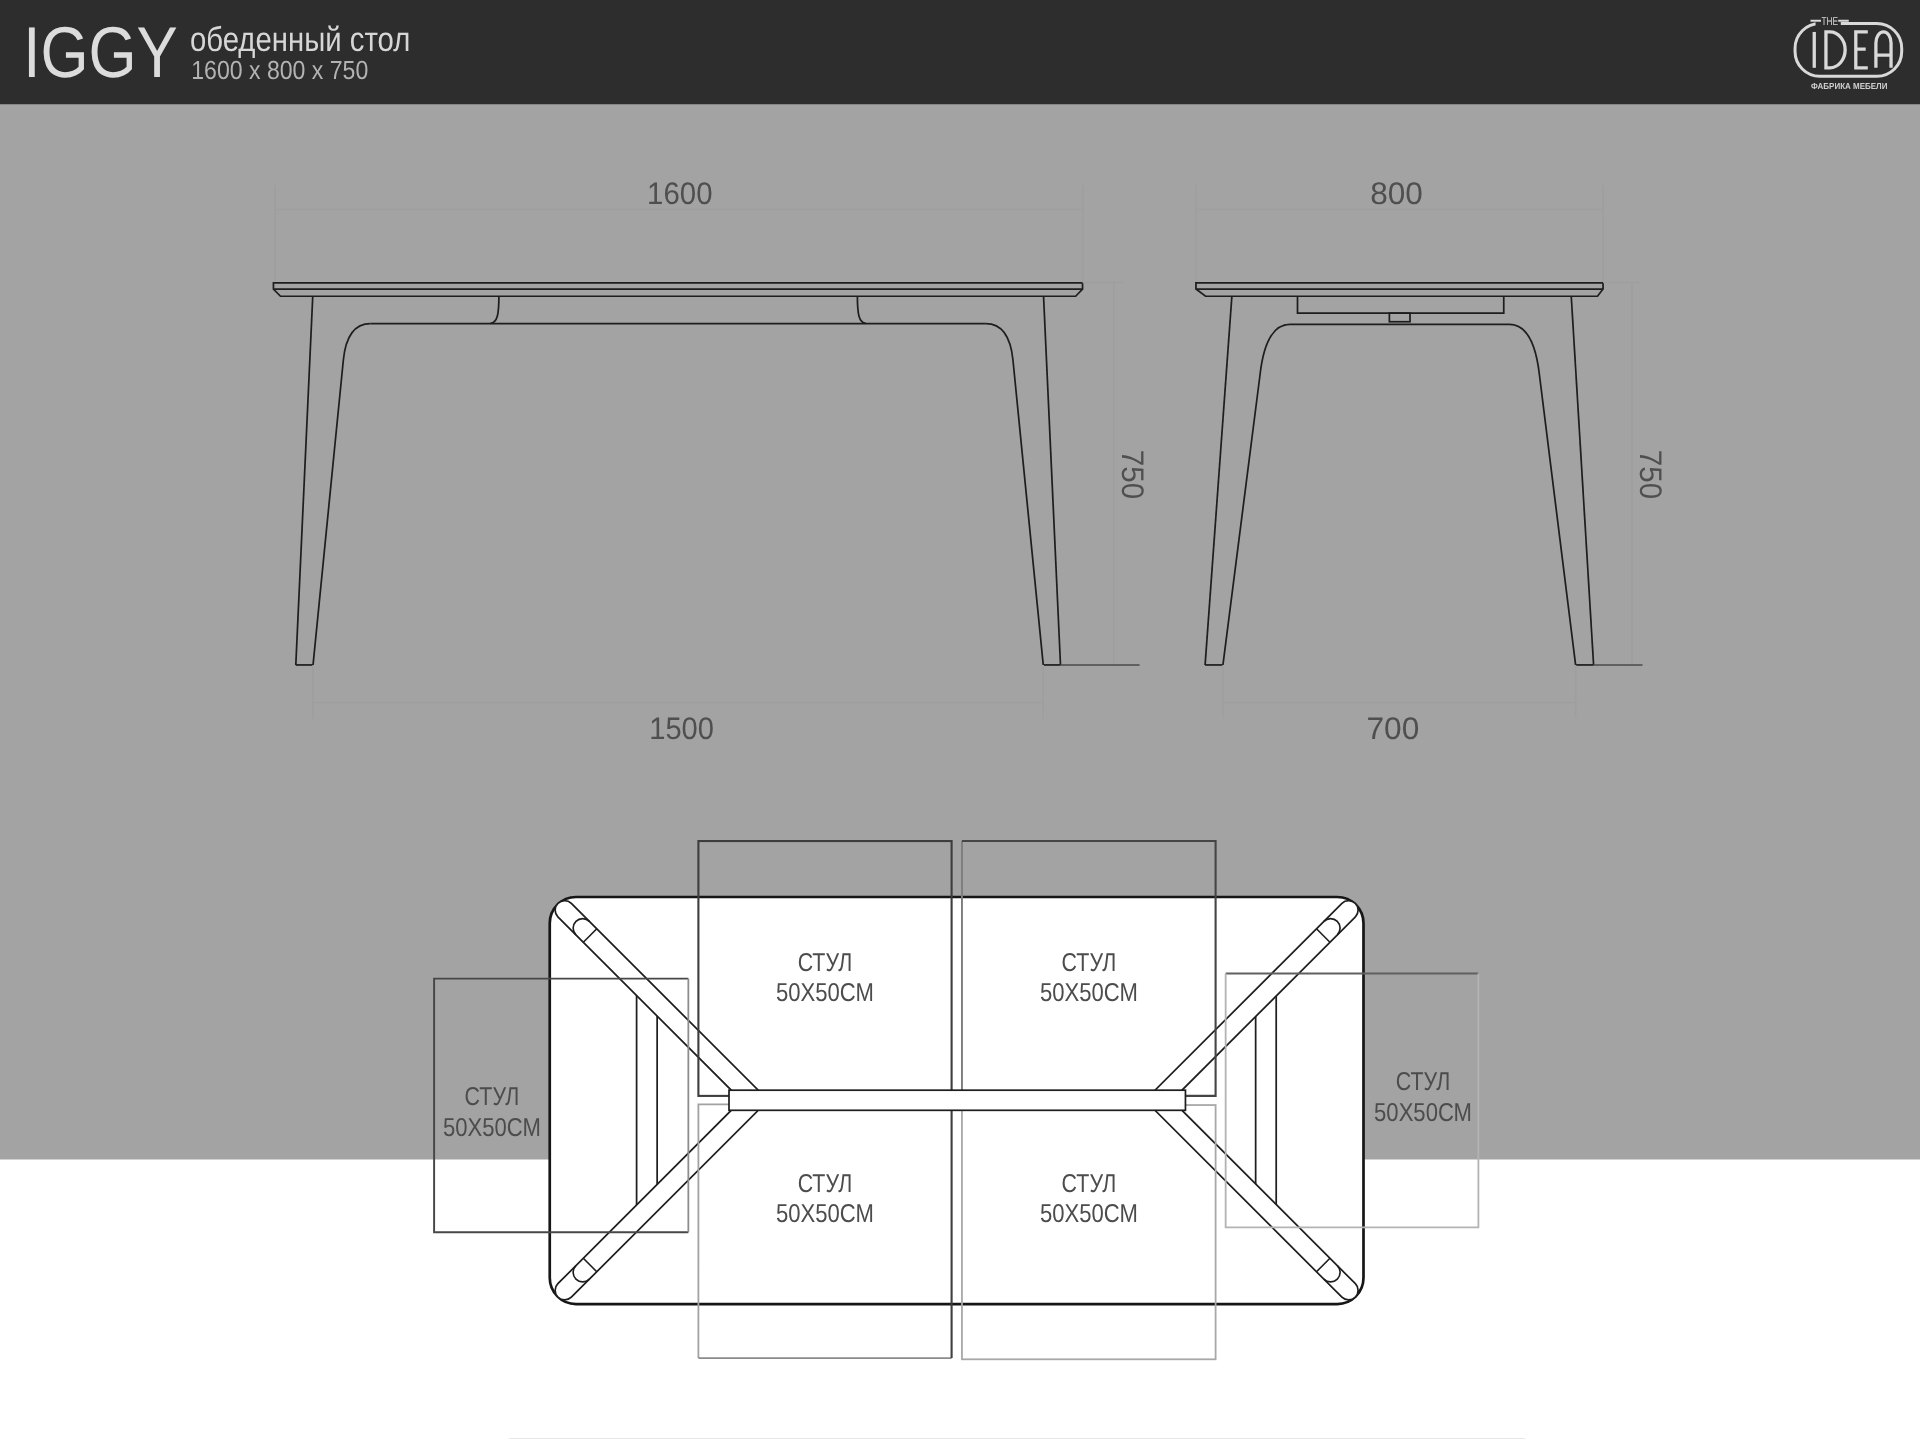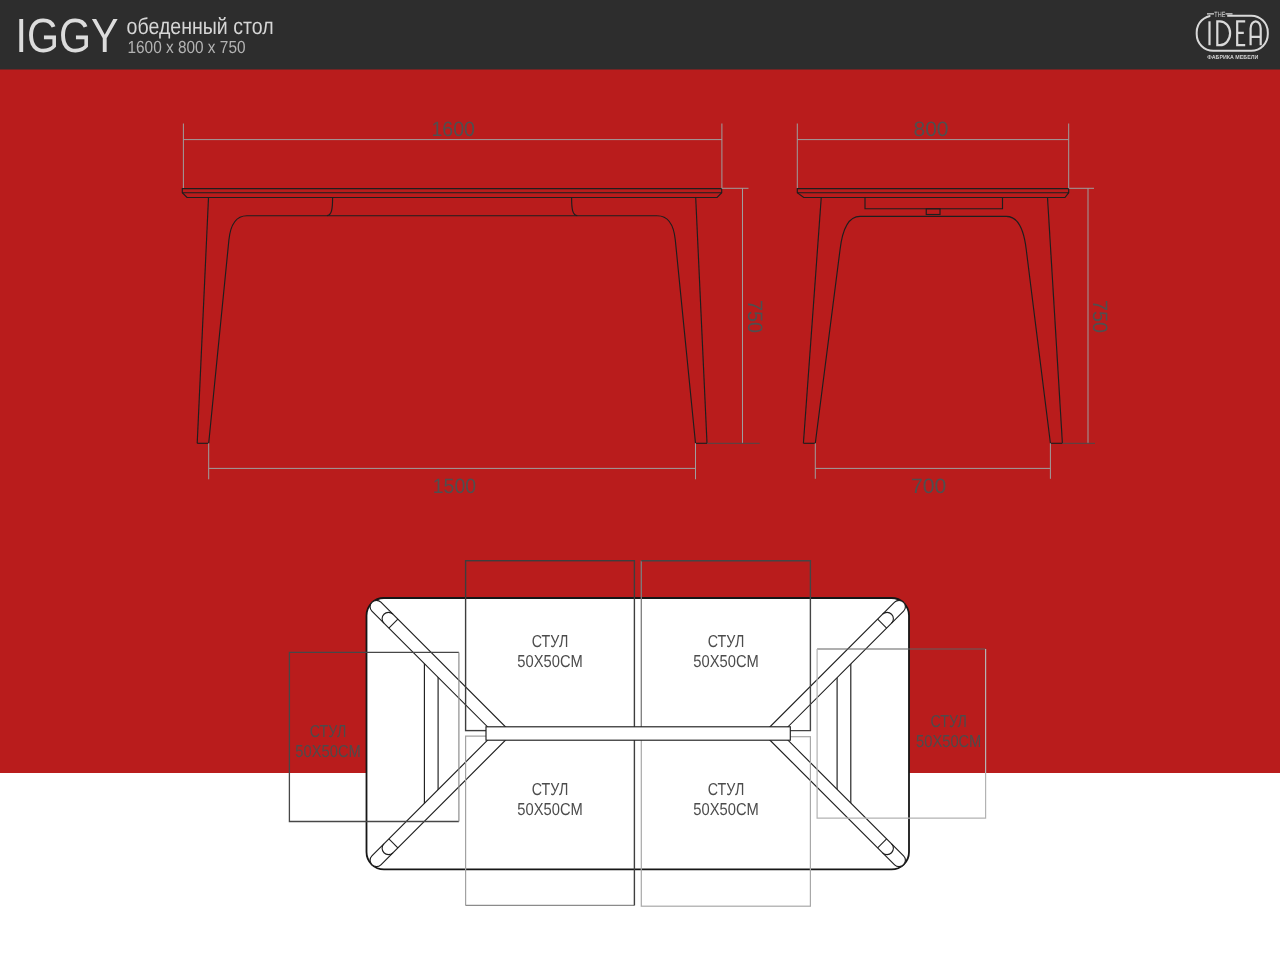--- a/index.html
+++ b/index.html
@@ -1,17 +1,17 @@
 <!DOCTYPE html>
 <html><head>
 <meta charset="utf-8">
 <style>
   html,body{margin:0;padding:0;background:#fff;width:1280px;height:959px;overflow:hidden;}
   body{font-family:"Liberation Sans", sans-serif;-webkit-font-smoothing:antialiased;text-rendering:geometricPrecision;}
-  #page{position:relative;width:1280px;height:773px;background:#b91c1c;}
+  #page{position:relative;width:1280px;height:773px;background:#a3a3a3;}
   svg text{font-family:"Liberation Sans", sans-serif;}
 </style>
 </head>
 <body>
 <div id="page">
 <svg width="1280" height="959" viewBox="0 0 1280 959" style="position:absolute;left:0;top:0;">
 
 <g id="header">
   <rect x="0" y="0" width="1280" height="69.5" fill="#2d2d2d"></rect>
 

